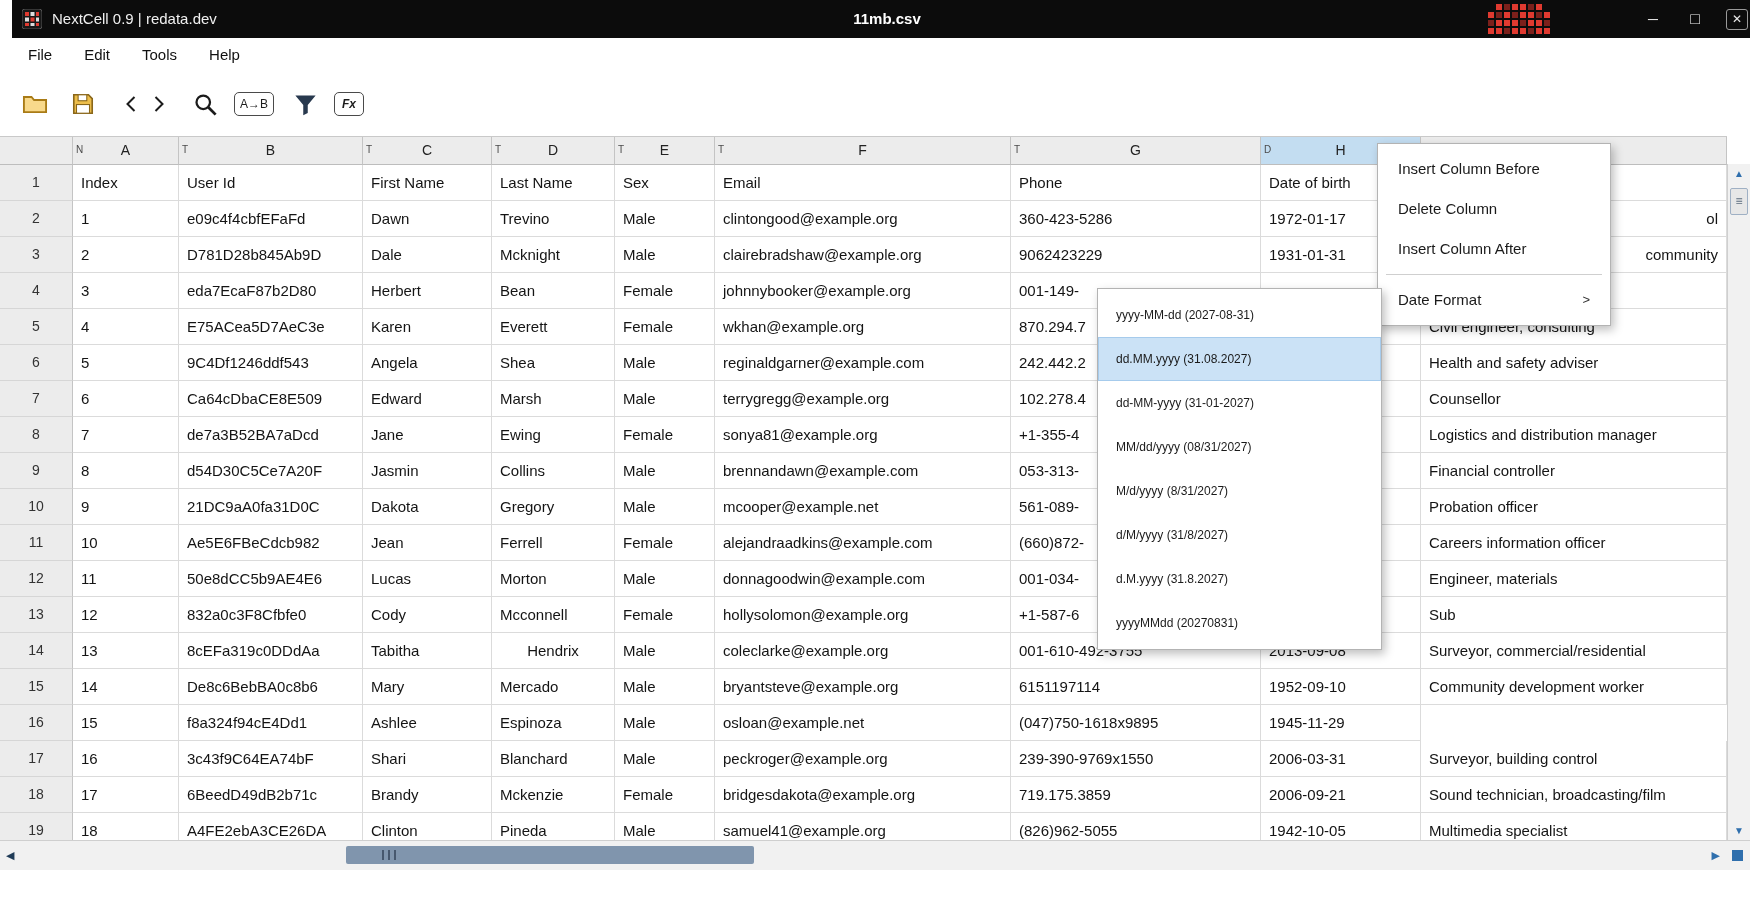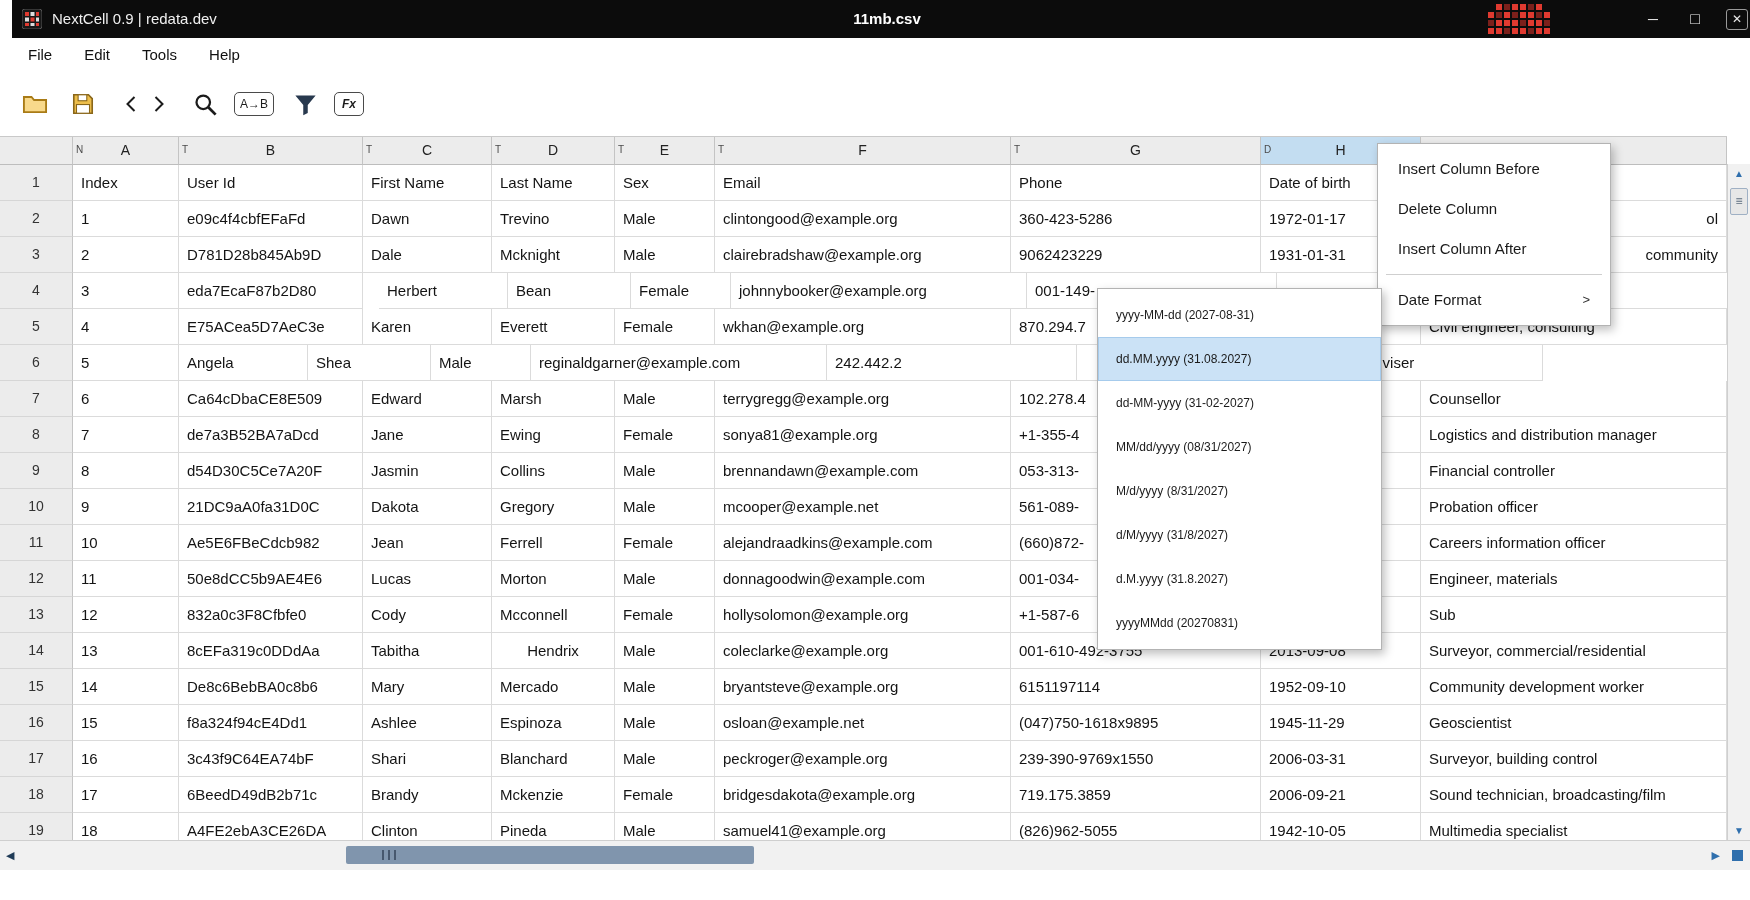--- a/index.html
+++ b/index.html
@@ -252,21 +252,21 @@
           <div class="gcell" style="width: 100px;">Male</div>
           <div class="gcell" style="width: 296px;">clairebradshaw@example.org</div>
           <div class="gcell" style="width: 250px;">9062423229</div>
           <div class="gcell" style="width: 160px;">1931-01-31</div>
           <div class="gcell frag-right" style="width: 306px;">community</div>
         </div>
         <div class="grow">
           <div class="rownum">4</div>
           <div class="gcell" style="width: 106px;">3</div>
           <div class="gcell" style="width: 184px;">eda7EcaF87b2D80</div>
-          <div class="gcell" style="width: 129px; margin-left: 16px;">Herbert</div>
+          <div class="gcell" style="width: 129px;">Herbert</div>
           <div class="gcell" style="width: 123px;">Bean</div>
           <div class="gcell" style="width: 100px;">Female</div>
           <div class="gcell" style="width: 296px;">johnnybooker@example.org</div>
           <div class="gcell" style="width: 250px;">001-149-</div>
           <div class="gcell" style="width: 160px;"></div>
           <div class="gcell" style="width: 306px;"></div>
         </div>
         <div class="grow">
           <div class="rownum">5</div>
           <div class="gcell" style="width: 106px;">4</div>
@@ -275,20 +275,21 @@
           <div class="gcell" style="width: 123px;">Everett</div>
           <div class="gcell" style="width: 100px;">Female</div>
           <div class="gcell" style="width: 296px;">wkhan@example.org</div>
           <div class="gcell" style="width: 250px;">870.294.7</div>
           <div class="gcell" style="width: 160px;"></div>
           <div class="gcell" style="width: 306px;">Civil engineer, consulting</div>
         </div>
         <div class="grow">
           <div class="rownum">6</div>
           <div class="gcell" style="width: 106px;">5</div>
+          <div class="gcell" style="width: 184px;">9C4Df1246ddf543</div>
           <div class="gcell" style="width: 129px;">Angela</div>
           <div class="gcell" style="width: 123px;">Shea</div>
           <div class="gcell" style="width: 100px;">Male</div>
           <div class="gcell" style="width: 296px;">reginaldgarner@example.com</div>
           <div class="gcell" style="width: 250px;">242.442.2</div>
           <div class="gcell" style="width: 160px;"></div>
           <div class="gcell" style="width: 306px;">Health and safety adviser</div>
         </div>
         <div class="grow">
           <div class="rownum">7</div>
@@ -401,21 +402,20 @@
         <div class="grow">
           <div class="rownum">16</div>
           <div class="gcell" style="width: 106px;">15</div>
           <div class="gcell" style="width: 184px;">f8a324f94cE4Dd1</div>
           <div class="gcell" style="width: 129px;">Ashlee</div>
           <div class="gcell" style="width: 123px;">Espinoza</div>
           <div class="gcell" style="width: 100px;">Male</div>
           <div class="gcell" style="width: 296px;">osloan@example.net</div>
           <div class="gcell" style="width: 250px;">(047)750-1618x9895</div>
           <div class="gcell" style="width: 160px;">1945-11-29</div>
-          <div class="gcell" style="width: 306px;">Geoscientist</div>
         </div>
         <div class="grow">
           <div class="rownum">17</div>
           <div class="gcell" style="width: 106px;">16</div>
           <div class="gcell" style="width: 184px;">3c43f9C64EA74bF</div>
           <div class="gcell" style="width: 129px;">Shari</div>
           <div class="gcell" style="width: 123px;">Blanchard</div>
           <div class="gcell" style="width: 100px;">Male</div>
           <div class="gcell" style="width: 296px;">peckroger@example.org</div>
           <div class="gcell" style="width: 250px;">239-390-9769x1550</div>
@@ -479,21 +479,21 @@
     <div class="ctx-sep"></div>
     <div class="ctx-item">
       <span>Date Format</span>
       <span class="sub-arrow">&gt;</span>
     </div>
   </div>
 
   <div class="sub-menu">
     <div class="sub-item">yyyy-MM-dd (2027-08-31)</div>
     <div class="sub-item selected">dd.MM.yyyy (31.08.2027)</div>
-    <div class="sub-item">dd-MM-yyyy (31-02-2027)</div>
+    <div class="sub-item">dd-MM-yyyy (31-01-2027)</div>
     <div class="sub-item">MM/dd/yyyy (08/31/2027)</div>
     <div class="sub-item">M/d/yyyy (8/31/2027)</div>
     <div class="sub-item">d/M/yyyy (31/8/2027)</div>
     <div class="sub-item">d.M.yyyy (31.8.2027)</div>
     <div class="sub-item">yyyyMMdd (20270831)</div>
   </div>
 
 </div>
 
 </body></html>

